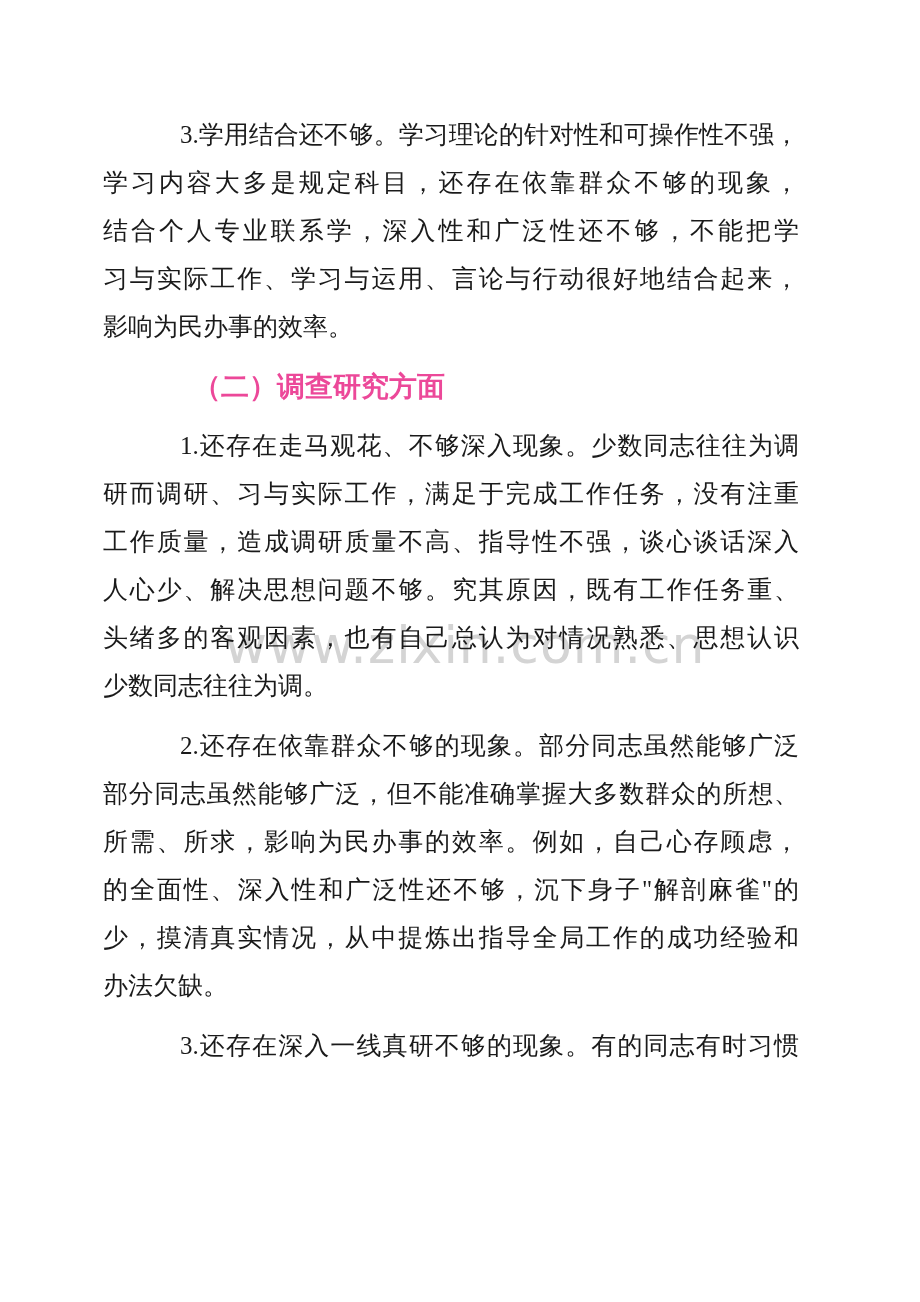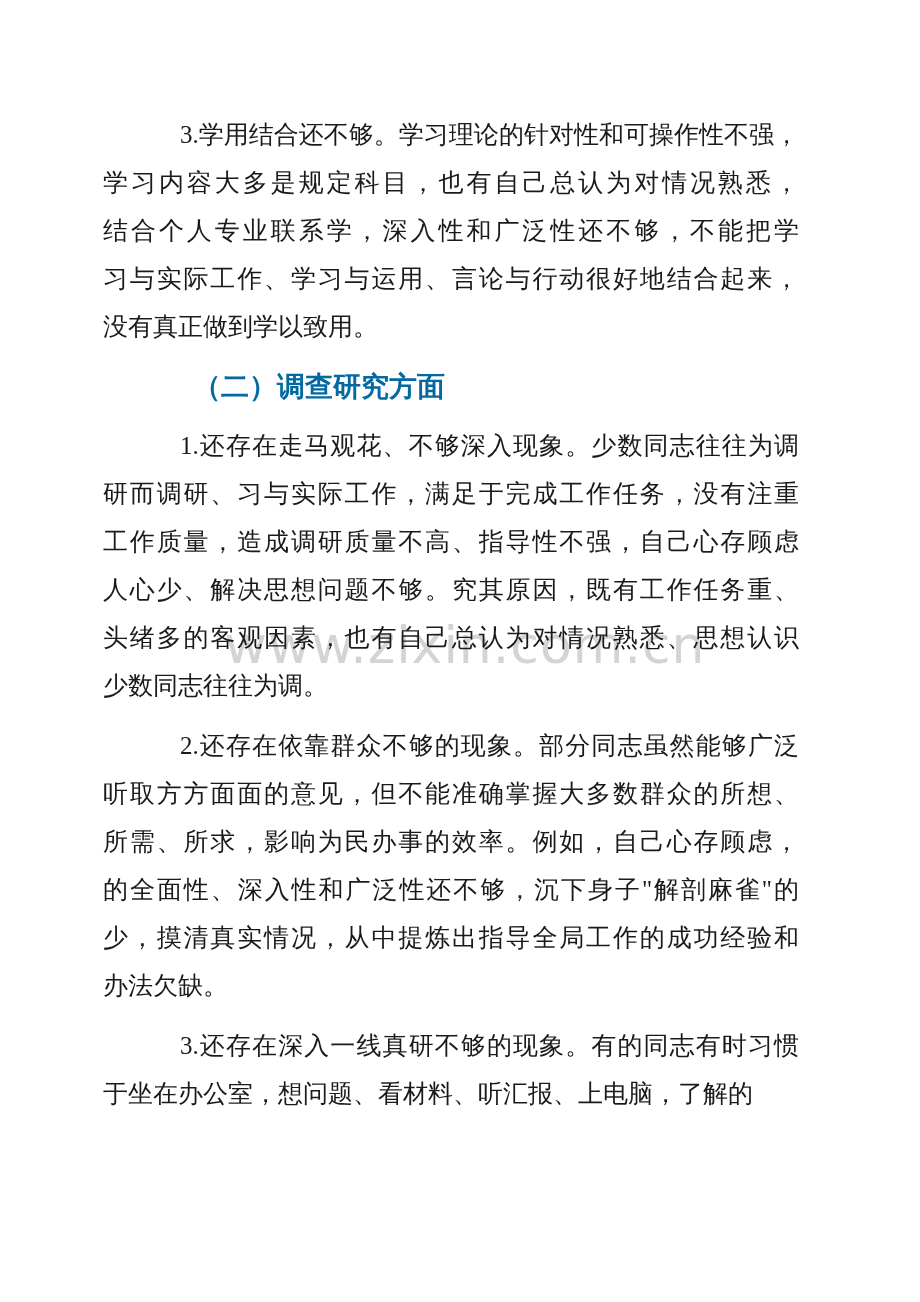--- a/index.html
+++ b/index.html
@@ -57,64 +57,63 @@
     overflow: visible;
   }
   .line.first { text-indent: 77px; }
   .line.end { text-align-last: left; }
   .heading {
     font-family: "Liberation Sans", "DejaVu Sans", sans-serif;
     font-weight: 700;
     font-size: 28px;
     line-height: 48px;
     height: 48px;
-    color: #0369a1;
+    color: #ec4899;
     text-indent: 90px;
     text-align: left;
     text-align-last: left;
     margin: 2px 0 11px 0;
     white-space: nowrap;
   }
 </style>
 </head>
 <body>
 
 <div class="page">
 
   <div class="watermark">www.zixin.com.cn</div>
 
   <div class="content">
 
     <div class="para">
       <div class="line first">3.学用结合还不够。学习理论的针对性和可操作性不强，</div>
-      <div class="line">学习内容大多是规定科目，也有自己总认为对情况熟悉，</div>
+      <div class="line">学习内容大多是规定科目，还存在依靠群众不够的现象，</div>
       <div class="line">结合个人专业联系学，深入性和广泛性还不够，不能把学</div>
       <div class="line">习与实际工作、学习与运用、言论与行动很好地结合起来，</div>
-      <div class="line end">没有真正做到学以致用。</div>
+      <div class="line end">影响为民办事的效率。</div>
     </div>
 
     <div class="heading">（二）调查研究方面</div>
 
     <div class="para">
       <div class="line first">1.还存在走马观花、不够深入现象。少数同志往往为调</div>
       <div class="line">研而调研、习与实际工作，满足于完成工作任务，没有注重</div>
-      <div class="line">工作质量，造成调研质量不高、指导性不强，自己心存顾虑</div>
+      <div class="line">工作质量，造成调研质量不高、指导性不强，谈心谈话深入</div>
       <div class="line">人心少、解决思想问题不够。究其原因，既有工作任务重、</div>
       <div class="line">头绪多的客观因素，也有自己总认为对情况熟悉、思想认识</div>
       <div class="line end">少数同志往往为调。</div>
     </div>
 
     <div class="para">
       <div class="line first">2.还存在依靠群众不够的现象。部分同志虽然能够广泛</div>
-      <div class="line">听取方方面面的意见，但不能准确掌握大多数群众的所想、</div>
+      <div class="line">部分同志虽然能够广泛，但不能准确掌握大多数群众的所想、</div>
       <div class="line">所需、所求，影响为民办事的效率。例如，自己心存顾虑，</div>
       <div class="line">的全面性、深入性和广泛性还不够，沉下身子"解剖麻雀"的</div>
       <div class="line">少，摸清真实情况，从中提炼出指导全局工作的成功经验和</div>
       <div class="line end">办法欠缺。</div>
     </div>
 
     <div class="para">
       <div class="line first">3.还存在深入一线真研不够的现象。有的同志有时习惯</div>
-      <div class="line end">于坐在办公室，想问题、看材料、听汇报、上电脑，了解的</div>
     </div>
 
   </div>
 </div>
 
 </body></html>

